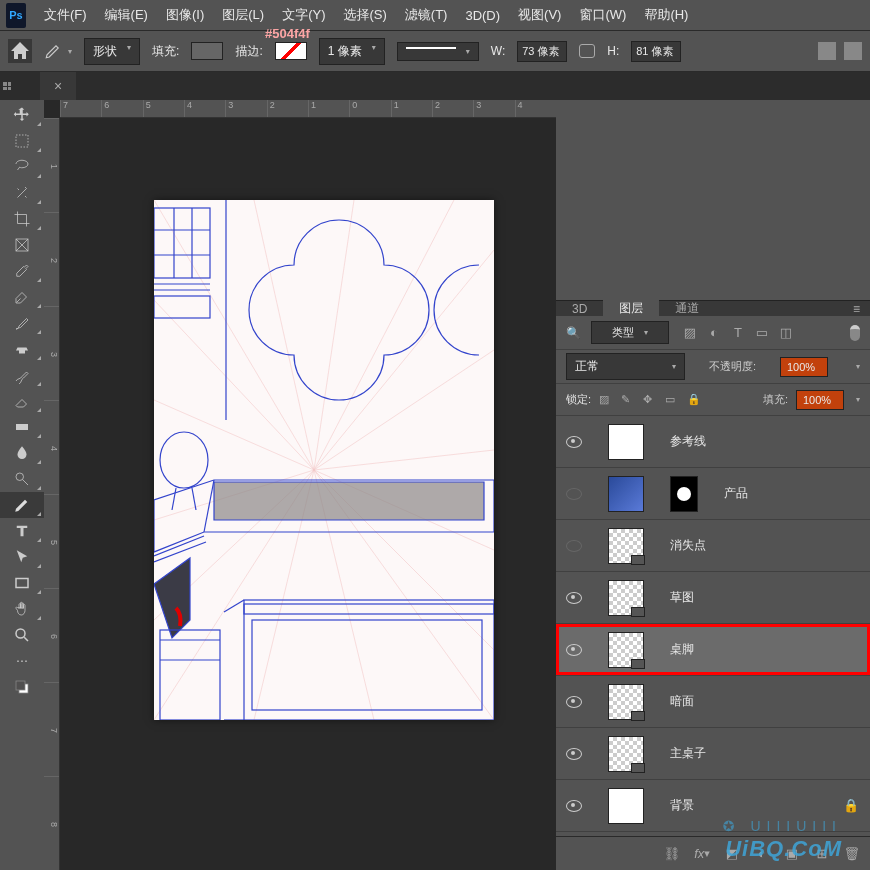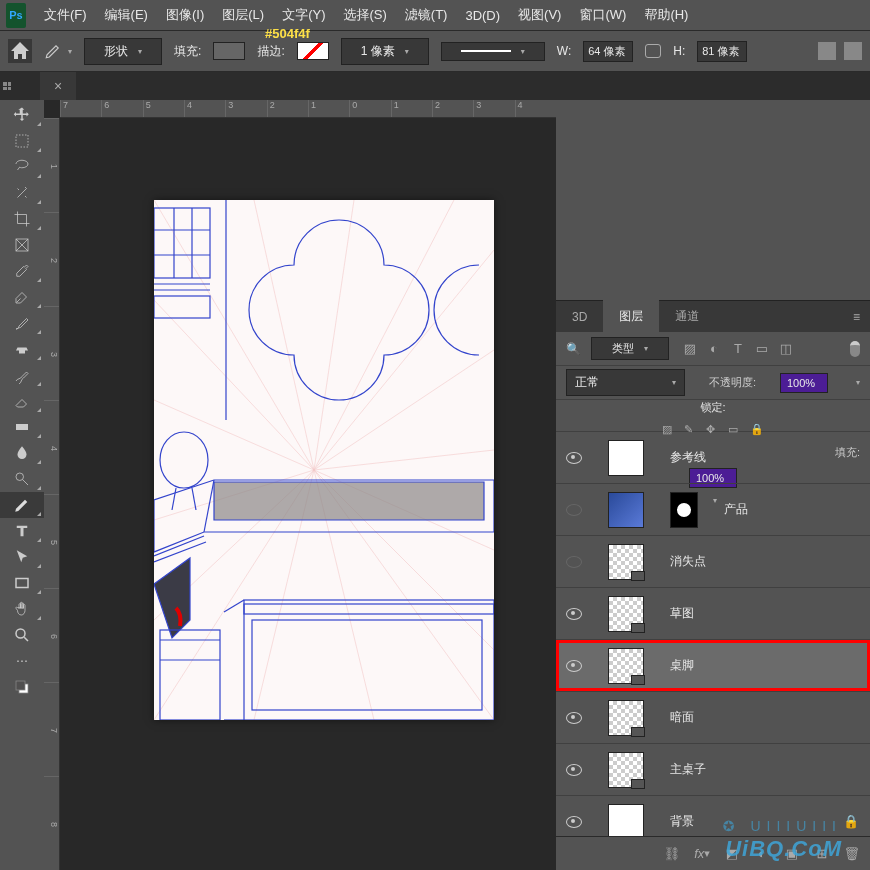--- a/index.html
+++ b/index.html
@@ -1,28 +1,28 @@
 <!DOCTYPE html>
 <html><head>
 <meta charset="utf-8">
 <style>
 * { margin: 0; padding: 0; box-sizing: border-box; user-select: none; }
 body { width: 870px; height: 870px; background: #535353; font-family: "Microsoft YaHei", Arial, sans-serif; font-size: 12px; color: #e8e8e8; overflow: hidden; position: relative; }
 
 
 .menubar { height: 30px; background: #535353; display: flex; align-items: center; padding: 0 6px; gap: 18px; }
-.ps-logo { width: 20px; height: 25px; background: #14532d; color: #31a8ff; font-weight: bold; font-size: 11px; display: flex; align-items: center; justify-content: center; border-radius: 2px; }
+.ps-logo { width: 20px; height: 25px; background: #0f172a; color: #31a8ff; font-weight: bold; font-size: 11px; display: flex; align-items: center; justify-content: center; border-radius: 2px; }
 .menu-item { font-size: 13px; color: #e8e8e8; cursor: default; }
 
-.color-annotation { position: absolute; top: 26px; left: 265px; color: #fde047; font-size: 13px; font-weight: bold; z-index: 100; }
+.color-annotation { position: absolute; top: 26px; left: 265px; color: #fca5a5; font-size: 13px; font-weight: bold; z-index: 100; }
 
 
 .optbar { height: 42px; background: #535353; border-top: 1px solid #2a2a2a; border-bottom: 1px solid #2a2a2a; display: flex; align-items: center; padding: 0 8px; gap: 12px; }
 .home-icon { width: 24px; height: 24px; background: #383838; display: flex; align-items: center; justify-content: center; }
-.opt-dropdown { background: #383838; border: 1px solid #222; padding: 4px 19px; display: flex; align-items: center; gap: 6px; }
+.opt-dropdown { background: #383838; border: 1px solid #222; padding: 4px 8px; display: flex; gap: 6px; }
 .opt-label { font-size: 12px; }
 .opt-swatch { width: 32px; height: 18px; background: #666; border: 1px solid #222; }
 .opt-swatch.stroke { background: linear-gradient(135deg, #fff 45%, #f00 45%, #f00 55%, #fff 55%); }
 .opt-input { width: 50px; background: #383838; border: 1px solid #222; padding: 2px 4px; color: #e8e8e8; font-size: 11px; }
 .opt-line { width: 50px; height: 2px; background: #fff; }
 .link-icon { width: 16px; height: 14px; border: 1px solid #aaa; border-radius: 3px; }
 .align-icons { display: flex; gap: 8px; margin-left: auto; }
 .align-icon { width: 18px; height: 18px; background: #888; }
 
 
@@ -47,38 +47,38 @@
 .ruler-h { position: absolute; top: 0; left: 16px; right: 0; height: 18px; background: #535353; border-bottom: 1px solid #333; display: flex; font-size: 9px; color: #aaa; }
 .ruler-h span { flex: 1; border-left: 1px solid #666; padding-left: 2px; }
 .ruler-v { position: absolute; top: 18px; left: 0; width: 16px; bottom: 0; background: #535353; border-right: 1px solid #333; display: flex; flex-direction: column; font-size: 9px; color: #aaa; }
 .ruler-v span { flex: 1; border-top: 1px solid #666; padding-top: 2px; writing-mode: vertical-rl; text-align: center; }
 .canvas { position: absolute; top: 100px; left: 110px; width: 340px; height: 520px; background: #fdf8f8; box-shadow: 0 0 8px rgba(0,0,0,0.5); }
 .canvas svg { width: 100%; height: 100%; }
 
 
 .panels { width: 314px; background: #535353; display: flex; flex-direction: column; }
 .collapsed-strip { height: 200px; }
-.panel-tabs { height: 32px; background: #383838; display: flex; align-items: center; border-top: 1px solid #222; }
+.panel-tabs { height: 16px; background: #383838; display: flex; align-items: center; border-top: 1px solid #222; }
 .panel-tab { padding: 8px 16px; font-size: 12px; color: #aaa; }
 .panel-tab.active { background: #535353; color: #e8e8e8; }
 .panel-menu { margin-left: auto; padding: 0 10px; color: #aaa; }
 
 .layer-filter { height: 34px; display: flex; align-items: center; padding: 0 10px; gap: 10px; border-bottom: 1px solid #404040; }
 .filter-select { background: #383838; border: 1px solid #222; padding: 3px 20px; font-size: 11px; display: flex; align-items: center; gap: 6px; }
 .filter-icons { display: flex; gap: 10px; margin-left: 4px; }
 .filter-icons span { width: 14px; height: 14px; display: flex; align-items: center; justify-content: center; color: #aaa; font-size: 13px; }
 .filter-toggle { margin-left: auto; width: 10px; height: 16px; border-radius: 5px; background: #888; border-top: 4px solid #ccc; }
 
 .blend-row { height: 34px; display: flex; align-items: center; padding: 0 10px; gap: 24px; border-bottom: 1px solid #404040; }
 .blend-select { background: #383838; border: 1px solid #222; padding: 4px 8px; font-size: 12px; flex: 1; max-width: 120px; display: flex; align-items: center; justify-content: space-between; }
 .opacity-label { font-size: 11px; color: #ccc; margin-left: auto; }
-.opacity-val { background: #4c1d95; border: 1px solid #222; padding: 3px 6px; font-size: 11px; width: 48px; }
+.opacity-val { background: #c2410c; border: 1px solid #222; padding: 3px 6px; font-size: 11px; width: 48px; }
 .chev { font-size: 8px; color: #aaa; margin-left: 4px; }
 
-.lock-row { height: 32px; display: flex; align-items: center; padding: 0 10px; gap: 8px; border-bottom: 1px solid #404040; font-size: 11px; flex-direction: column; }
+.lock-row { height: 32px; display: flex; align-items: center; padding: 0 10px; gap: 8px; border-bottom: 1px solid #404040; font-size: 11px; }
 .lock-icons { display: flex; gap: 8px; }
 .lock-icons span { width: 14px; height: 14px; color: #aaa; }
 .fill-label { margin-left: auto; color: #ccc; }
 
 .layers-list { flex: 1; overflow: hidden; }
 .layer-item { height: 52px; display: flex; align-items: center; padding: 0 10px; gap: 26px; border-bottom: 1px solid #404040; position: relative; }
 .layer-item.selected { background: #6b6b6b; }
 .layer-item.highlighted { box-shadow: inset 0 0 0 3px #f00; }
 .eye { width: 16px; height: 12px; border: 1px solid #ccc; border-radius: 50%; position: relative; }
 .eye::after { content: ''; position: absolute; top: 2px; left: 4px; width: 4px; height: 4px; background: #ccc; border-radius: 50%; }
@@ -140,21 +140,21 @@
   <div class="opt-swatch stroke"></div>
   <div class="opt-dropdown">
       <span>1 像素</span>
       <span class="chev">▾</span>
     </div>
   <div class="opt-dropdown">
       <div class="opt-line"></div>
       <span class="chev">▾</span>
     </div>
   <span class="opt-label">W:</span>
-  <div class="opt-input">64 像素</div>
+  <div class="opt-input">73 像素</div>
   <div class="link-icon"></div>
   <span class="opt-label">H:</span>
   <div class="opt-input">81 像素</div>
   <div class="align-icons">
     <div class="align-icon"></div>
     <div class="align-icon"></div>
   </div>
 </div>
 
 <div class="grab-handle">

